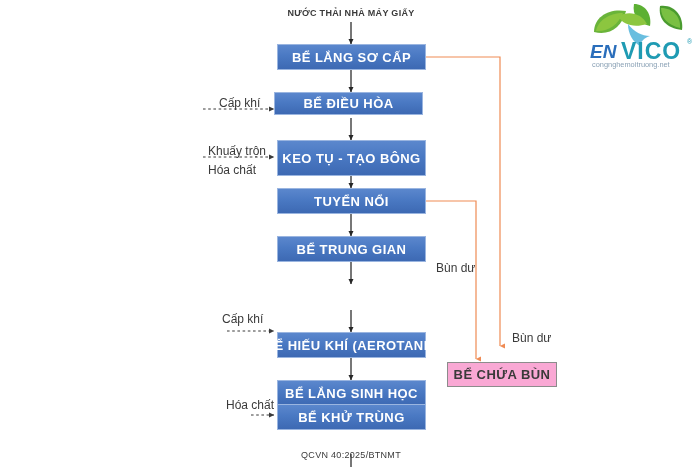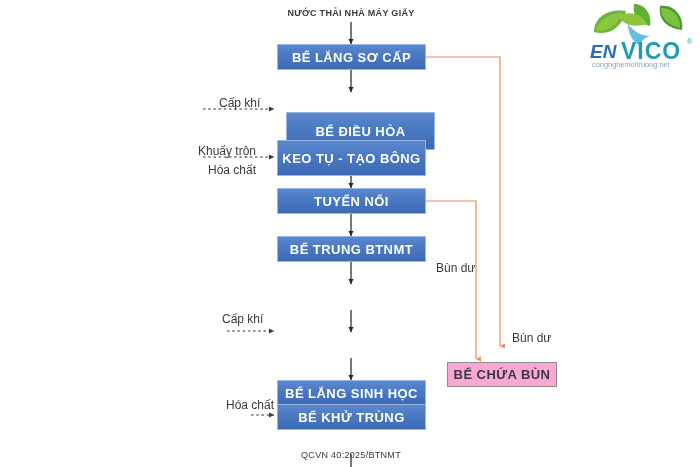--- a/index.html
+++ b/index.html
@@ -89,31 +89,32 @@
     <g stroke="#ef8b54" stroke-width="1.2" fill="none">
       <path d="M426,57 L500,57 L500,346" marker-end="url(#aho)"></path>
       <path d="M426,201 L476,201 L476,359" marker-end="url(#aho)"></path>
     </g>
   </svg>
 
   <div class="txt center head" style="left:351px;top:8px;font-weight:bold;">NƯỚC THẢI NHÀ MÁY GIẤY</div>
   <div class="txt center head" style="left:351px;top:450px;">QCVN 40:2025/BTNMT</div>
 
   <div class="node" style="left:277px;top:44px;width:149px;height:26px;">BỂ LẮNG SƠ CẤP</div>
-  <div class="node" style="left:286px;top:92px;width:149px;height:38px;margin-top:20px;">BỂ ĐIỀU HÒA</div>
+  <div class="node" style="left:274px;top:92px;width:149px;height:23px;">BỂ ĐIỀU HÒA</div>
   <div class="node" style="left:277px;top:140px;width:149px;height:36px;">KEO TỤ - TẠO BÔNG</div>
   <div class="node" style="left:277px;top:188px;width:149px;height:26px;">TUYỂN NỔI</div>
-  <div class="node" style="left:277px;top:236px;width:149px;height:26px;">BỂ TRUNG BTNMT</div>
+  <div class="node" style="left:277px;top:236px;width:149px;height:26px;">BỂ TRUNG GIAN</div>
+  <div class="node" style="left:277px;top:332px;width:149px;height:26px;">BỂ HIẾU KHÍ (AEROTANK)</div>
   <div class="node" style="left:277px;top:380px;width:149px;height:26px;">BỂ LẮNG SINH HỌC</div>
   <div class="node" style="left:277px;top:404px;width:149px;height:26px;">BỂ KHỬ TRÙNG</div>
 
   <div class="node sludge" style="left:447px;top:362px;width:110px;height:25px;">BỂ CHỨA BÙN</div>
 
   <div class="txt" style="left:219px;top:96px;">Cấp khí</div>
-  <div class="txt" style="left:198px;top:144px;">Khuấy trộn</div>
+  <div class="txt" style="left:208px;top:144px;">Khuấy trộn</div>
   <div class="txt" style="left:208px;top:163px;">Hóa chất</div>
   <div class="txt" style="left:222px;top:312px;">Cấp khí</div>
   <div class="txt" style="left:226px;top:398px;">Hóa chất</div>
 
   <div class="txt" style="left:436px;top:261px;">Bùn dư</div>
   <div class="txt" style="left:512px;top:331px;">Bùn dư</div>
 
   <div id="logo">
     <svg width="108" height="68" viewBox="0 0 108 68">
       <g>

